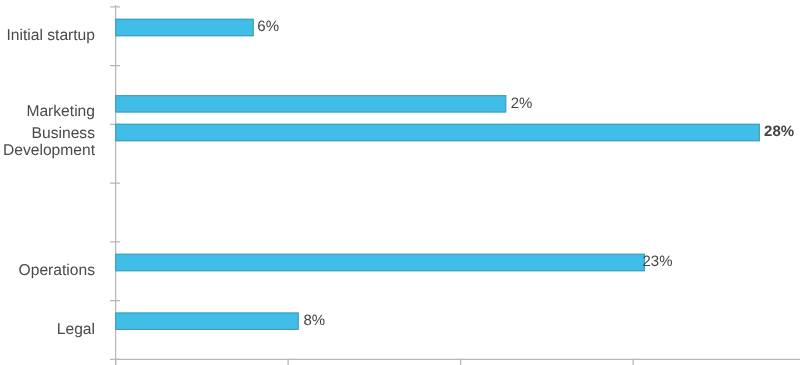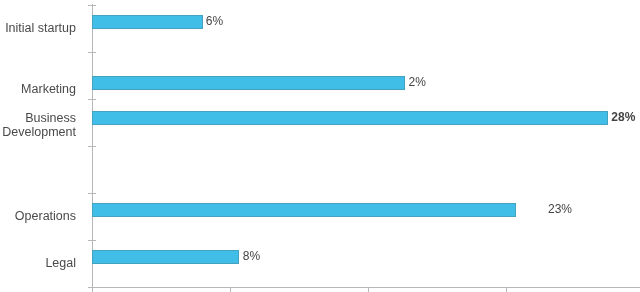--- a/index.html
+++ b/index.html
@@ -12,21 +12,21 @@
 
   .axis-line{position:absolute;background:#b7b7b7;}
   .y-axis{left:92px;top:4px;width:1px;height:288px;}
   .x-axis{left:92px;top:287px;width:548px;height:1px;}
 
   .tick{position:absolute;background:#b7b7b7;}
   .y-tick{left:88px;width:8px;height:1px;}
   .x-tick{top:287px;width:1px;height:5px;}
 
   .row{position:absolute;left:0;width:640px;height:47px;}
-  .row.r0{top:4.5px}.row.r1{top:66px}.row.r2{top:101px}
+  .row.r0{top:4.5px}.row.r1{top:66px}.row.r2{top:89px}
   .row.r3{top:145.5px}.row.r4{top:192.5px}.row.r5{top:239.5px}
 
   .bar{position:absolute;left:92px;top:10px;height:14px;
        background:#41bee7;border:1px solid #44a1c0;box-sizing:border-box;}
 
   .cat-label{position:absolute;right:564px;top:17px;width:200px;
              text-align:right;font-size:12.5px;color:#4a4a4a;line-height:13px;}
   .cat-label.two-line{top:9.5px;line-height:14.3px;}
   .cat-label span{display:inline-block;text-align:right;white-space:pre-line;}
 
@@ -70,21 +70,21 @@
       <div class="cat-label two-line" style="color: rgb(74, 74, 74);"><span>Business
 Development</span></div>
       <div class="bar" style="width: 516px; background: rgb(65, 190, 231); border-color: rgb(68, 161, 192);"></div>
       <div class="val-label" style="left: 611.3px; color: rgb(68, 68, 68); font-weight: bold;">28%</div>
     </div>
 
 
     <div class="row r4">
       <div class="cat-label" style="color: rgb(74, 74, 74);"><span>Operations</span></div>
       <div class="bar" style="width: 423.857px; background: rgb(65, 190, 231); border-color: rgb(68, 161, 192);"></div>
-      <div class="val-label" style="left: 548px; color: rgb(68, 68, 68); text-align: center;">23%</div>
+      <div class="val-label" style="left: 514px; color: rgb(68, 68, 68); text-align: center;">23%</div>
     </div>
 
     <div class="row r5">
       <div class="cat-label" style="color: rgb(74, 74, 74);"><span>Legal</span></div>
       <div class="bar" style="width: 147.429px; background: rgb(65, 190, 231); border-color: rgb(68, 161, 192);"></div>
       <div class="val-label" style="left: 242.729px; color: rgb(68, 68, 68);">8%</div>
     </div>
 
   </div>
 </div>

